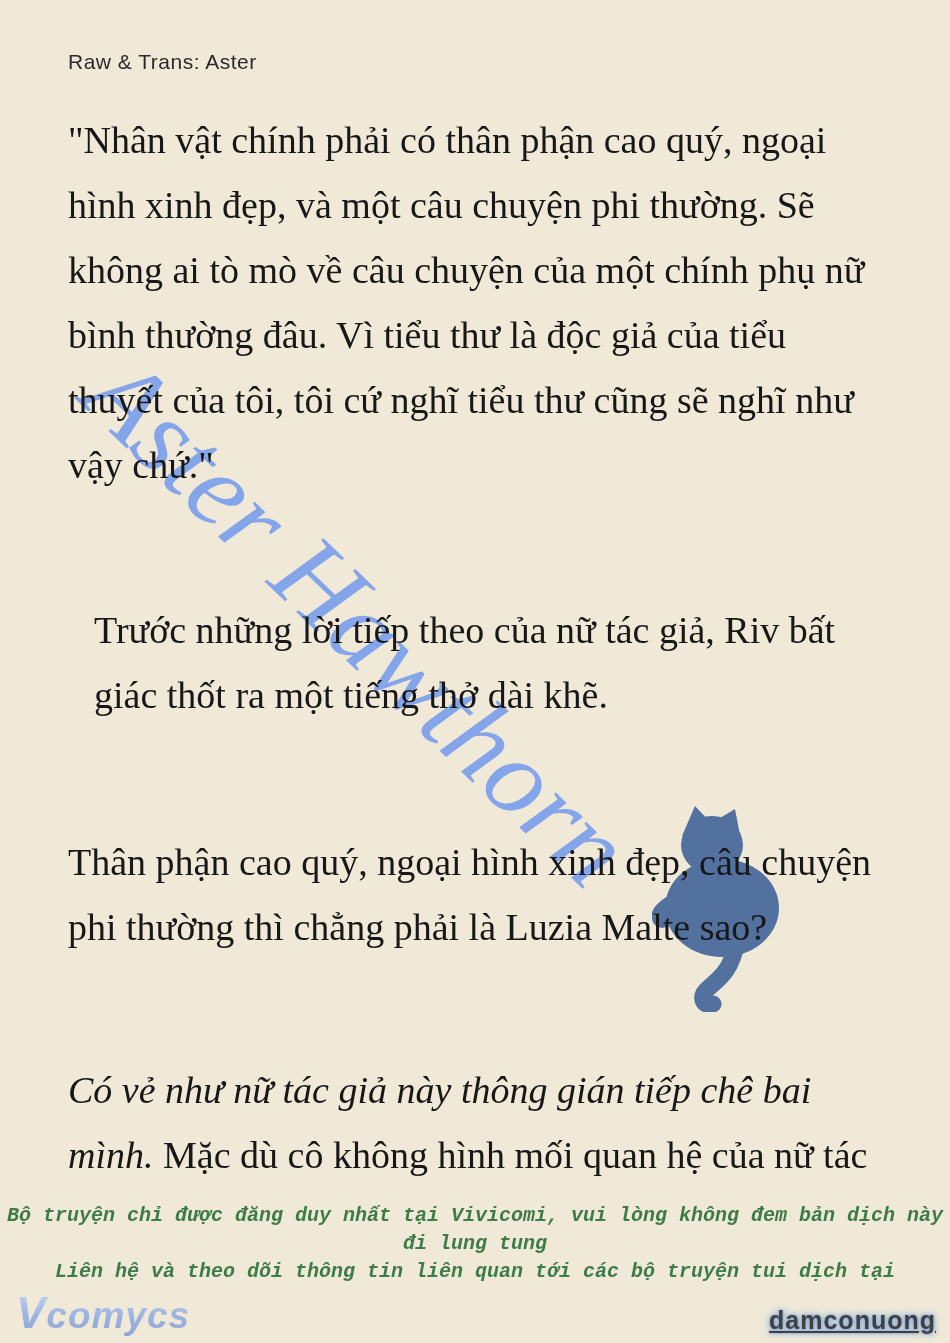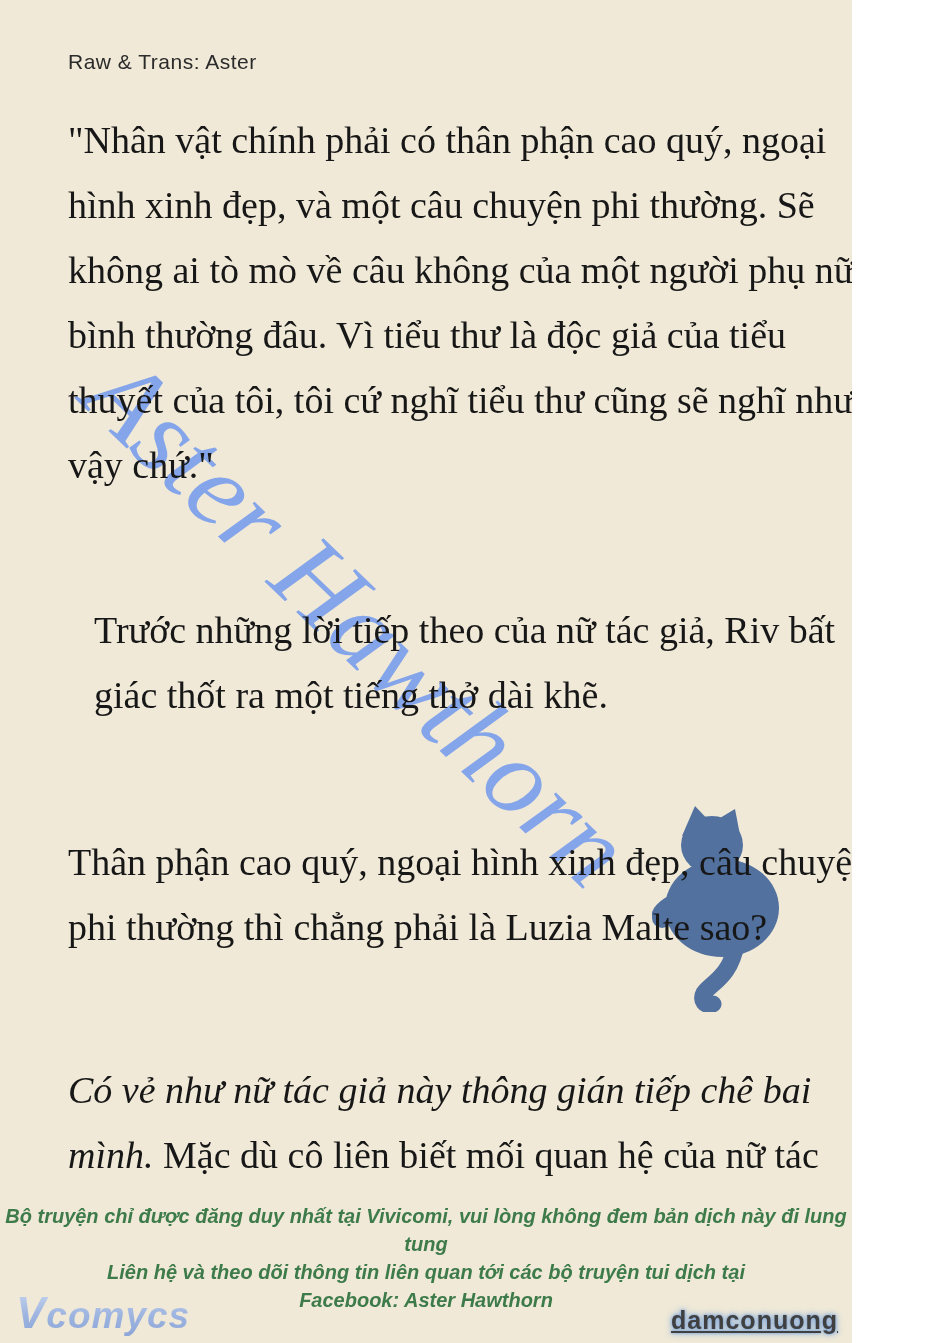--- a/index.html
+++ b/index.html
@@ -1,18 +1,18 @@
 <!DOCTYPE html>
 <html><head>
 <meta charset="utf-8">
 <style>
   html,body{margin:0;padding:0;}
   .page{
     position:relative;
-    width:852px;height:1343px;
+    width:950px;height:1343px;
     background:#f0e9d7;
     overflow:hidden;
     font-family:"Liberation Serif", serif;
   }
   .header-credit{
     position:absolute;left:68px;top:50px;
     font-family:"Liberation Sans", sans-serif;
     font-size:21px;color:#2b2b2b;letter-spacing:0.5px;
   }
   .watermark{
@@ -41,21 +41,21 @@
     white-space:nowrap;
   }
   .it{font-style:italic;}
   #para-0{top:108px;}
   #para-1{top:598px;margin-left:26px;}
   #para-2{top:830px;}
   #para-3{top:1058px;}
   .footer-note{
     position:absolute;left:0;right:0;top:1202px;
     text-align:center;
-    font-family:Liberation Sans, sans-serif;
+    font-family:Liberation Mono, monospace;
     font-weight:bold;font-style:italic;
     font-size:20px;line-height:28px;
     color:#3e7b4a;
     z-index:3;
   }
   .logo{
     position:absolute;left:16px;top:1288px;
     font-family:"Liberation Sans", sans-serif;
     font-weight:bold;font-style:italic;
     font-size:37px;letter-spacing:1px;
@@ -97,41 +97,40 @@
       <ellipse cx="28" cy="102" rx="30" ry="14" transform="rotate(-22 28 102)"></ellipse>
       <circle cx="10" cy="114" r="10"></circle>
       <ellipse cx="42" cy="122" rx="17" ry="10" transform="rotate(-15 42 122)"></ellipse>
       <path d="M84 140 C 79 172, 59 179, 52 189 C 48 196, 53 203, 61 200" fill="none" stroke="#52719e" stroke-width="17" stroke-linecap="round"></path>
     </g>
   </svg>
 
   <div class="para" id="para-0">
       <div class="text-line"><span>"Nhân vật chính phải có thân phận cao quý, ngoại</span></div>
       <div class="text-line"><span>hình xinh đẹp, và một câu chuyện phi thường. Sẽ</span></div>
-      <div class="text-line"><span>không ai tò mò về câu không của một người phụ nữ</span></div>
+      <div class="text-line"><span>không ai tò mò về câu chuyện của một chính phụ nữ</span></div>
       <div class="text-line"><span>bình thường đâu. Vì tiểu thư là độc giả của tiểu</span></div>
       <div class="text-line"><span>thuyết của tôi, tôi cứ nghĩ tiểu thư cũng sẽ nghĩ như</span></div>
       <div class="text-line"><span>vậy chứ."</span></div>
     </div>
   <div class="para" id="para-1">
       <div class="text-line"><span>Trước những lời tiếp theo của nữ tác giả, Riv bất</span></div>
       <div class="text-line"><span>giác thốt ra một tiếng thở dài khẽ.</span></div>
     </div>
   <div class="para" id="para-2">
       <div class="text-line"><span>Thân phận cao quý, ngoại hình xinh đẹp, câu chuyện</span></div>
       <div class="text-line"><span>phi thường thì chẳng phải là Luzia Malte sao?</span></div>
     </div>
   <div class="para" id="para-3">
       <div class="text-line"><span class="it">Có vẻ như nữ tác giả này thông gián tiếp chê bai</span></div>
-      <div class="text-line"><span class="it">mình.</span><span> Mặc dù cô liên biết mối quan hệ của nữ tác</span></div>
+      <div class="text-line"><span class="it">mình.</span><span> Mặc dù cô không hình mối quan hệ của nữ tác</span></div>
     </div>
 
   <div class="footer-note">
     <div class="footer-line">Bộ truyện chỉ được đăng duy nhất tại Vivicomi, vui lòng không đem bản dịch này đi lung tung</div>
     <div class="footer-line">Liên hệ và theo dõi thông tin liên quan tới các bộ truyện tui dịch tại</div>
-    <div class="footer-line">Facebook: Aster Hawthorn</div>
   </div>
 
   <div class="logo"><span class="logo-v">V</span><span>comycs</span></div>
 
   <div class="site-mark">damconuong</div>
 
 </div>
 
 </body></html>

